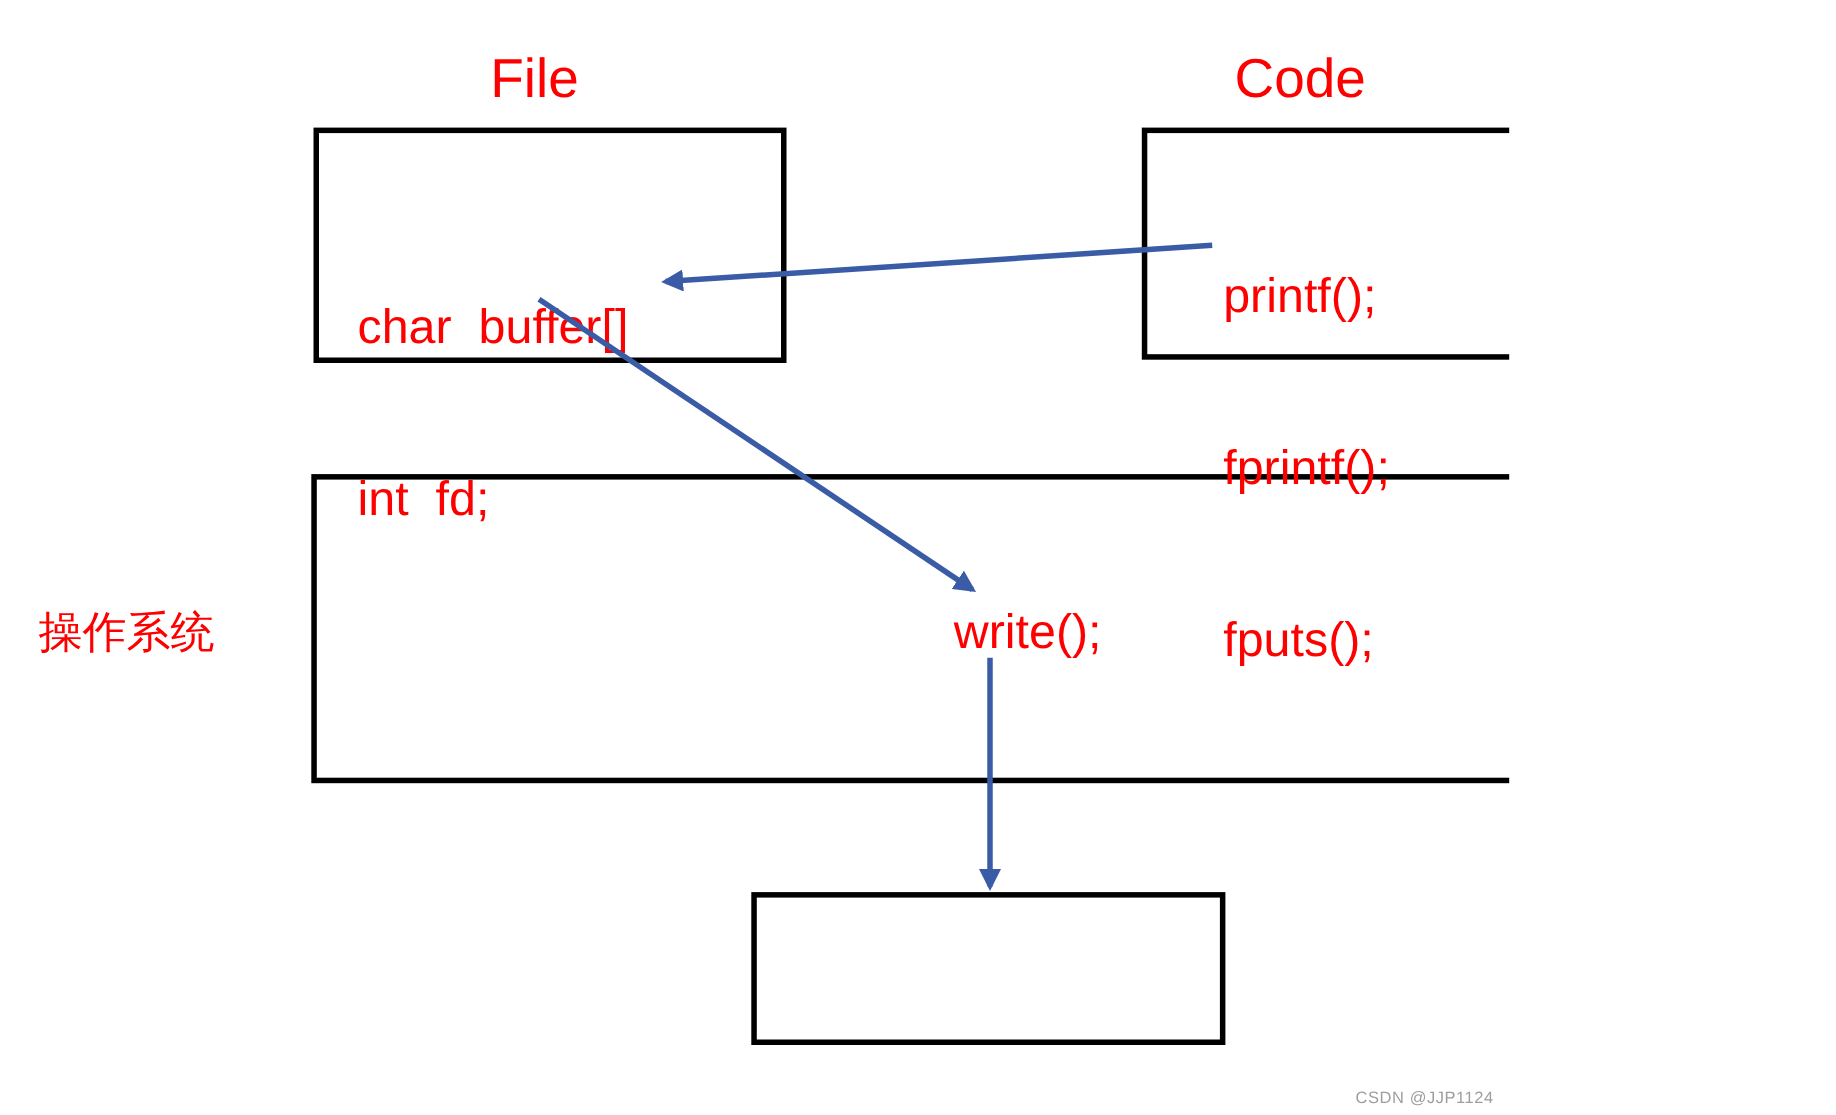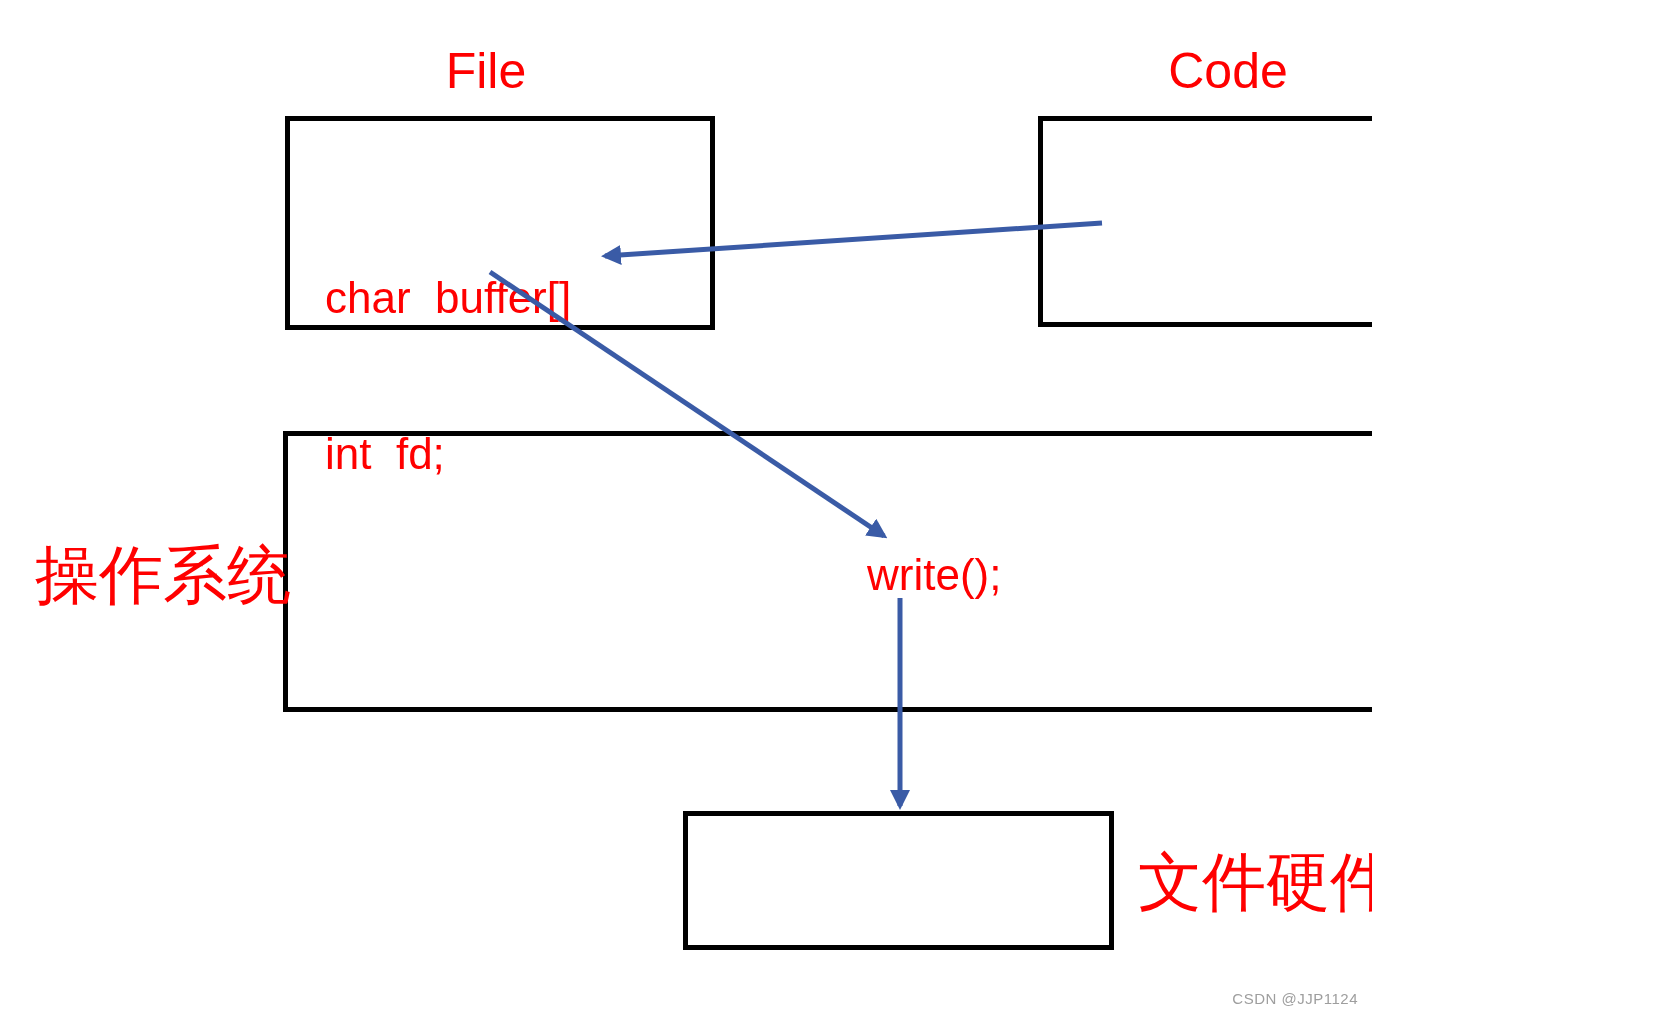--- a/index.html
+++ b/index.html
@@ -30,34 +30,34 @@
   .title{
     position:absolute;
     width:200px;
     text-align:center;
     font-size:50px;
     line-height:54px;
     color:var(--c-label);
     white-space:pre;
   }
   .title-file{left:386px;top:44px;}
-  .title-code{left:1128px;top:44px;}
+  .title-code{left:1082px;top:44px;}
   .codeblock{
     position:absolute;
     font-size:44px;
     line-height:52px;
     color:var(--c-label);
     white-space:pre;
   }
   .file-lines{left:325px;top:168px;}
   .code-lines{left:1112px;top:140px;}
   .write-call{left:827px;top:549px;margin-left:40px;}
   .cjk{
     position:absolute;
-    font-size:64px;
+    font-size:40px;
     line-height:52px;
     color:var(--c-label);
     white-space:pre;
   }
   .os-label{left:35px;top:549px;}
   .hw-label{left:1138px;top:856px;}
   .arrows{
     position:absolute;left:0;top:0;width:1669px;height:1014px;
     pointer-events:none;
   }
@@ -85,25 +85,29 @@
   <div class="box box-file"></div>
   <div class="box box-code"></div>
   <div class="box box-os"></div>
   <div class="box box-hw"></div>
 
   <div class="codeblock file-lines">
     <div>char  buffer[]</div>
     <div>int  fd;</div>
   </div>
 
+  <div class="codeblock code-lines">
+    <div>printf();</div>
+    <div>fprintf();</div>
+    <div>fputs();</div>
+  </div>
 
   <div class="cjk os-label">操作系统</div>
   <div class="codeblock write-call">write();</div>
 
-  <div class="cjk hw-label">文件硬件</div>
 
   <svg class="arrows" viewBox="0 0 1669 1014" xmlns="http://www.w3.org/2000/svg">
     <defs>
       <marker id="ah" markerWidth="4" markerHeight="4" refX="3.2" refY="2" orient="auto" markerUnits="strokeWidth">
         <path d="M0,0 L4,2 L0,4 Z" fill="#3a5ba6"></path>
       </marker>
     </defs>
     <line class="arrow-line" x1="1102" y1="223" x2="605" y2="256" marker-end="url(#ah)"></line>
     <line class="arrow-line" x1="490" y1="272" x2="884" y2="536" marker-end="url(#ah)"></line>
     <line class="arrow-line" x1="900" y1="598" x2="900" y2="806" marker-end="url(#ah)"></line>

